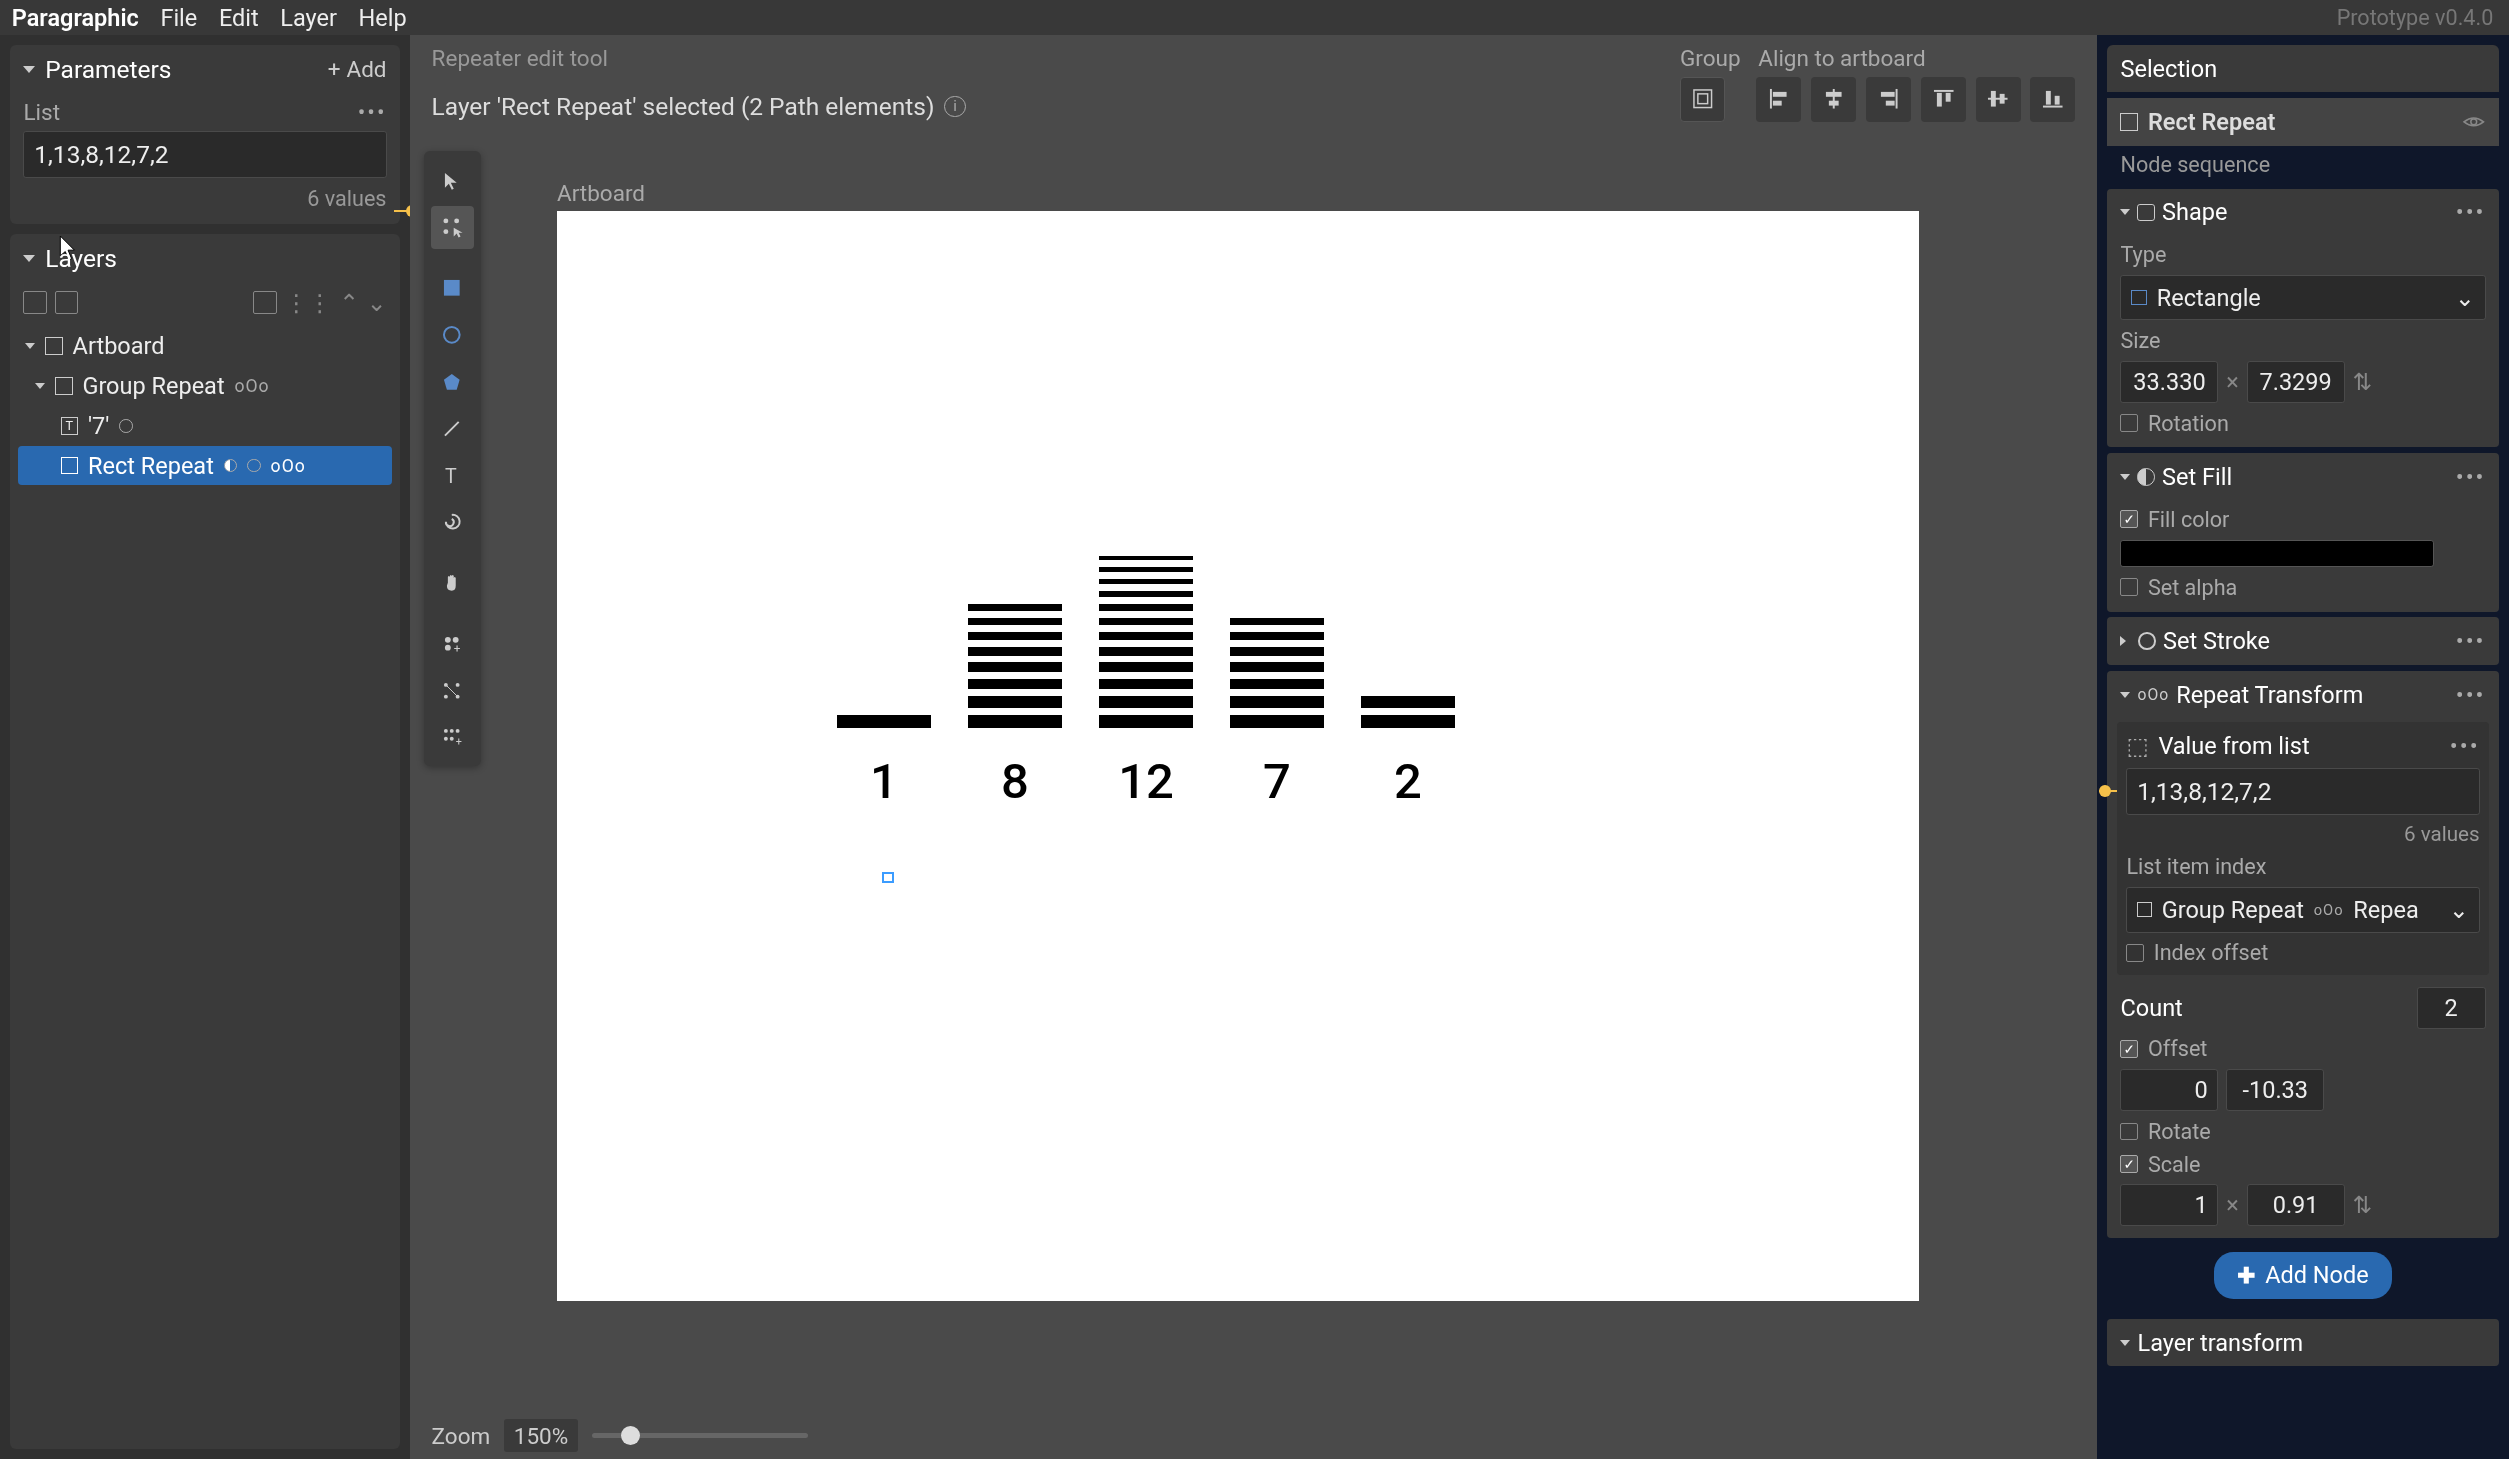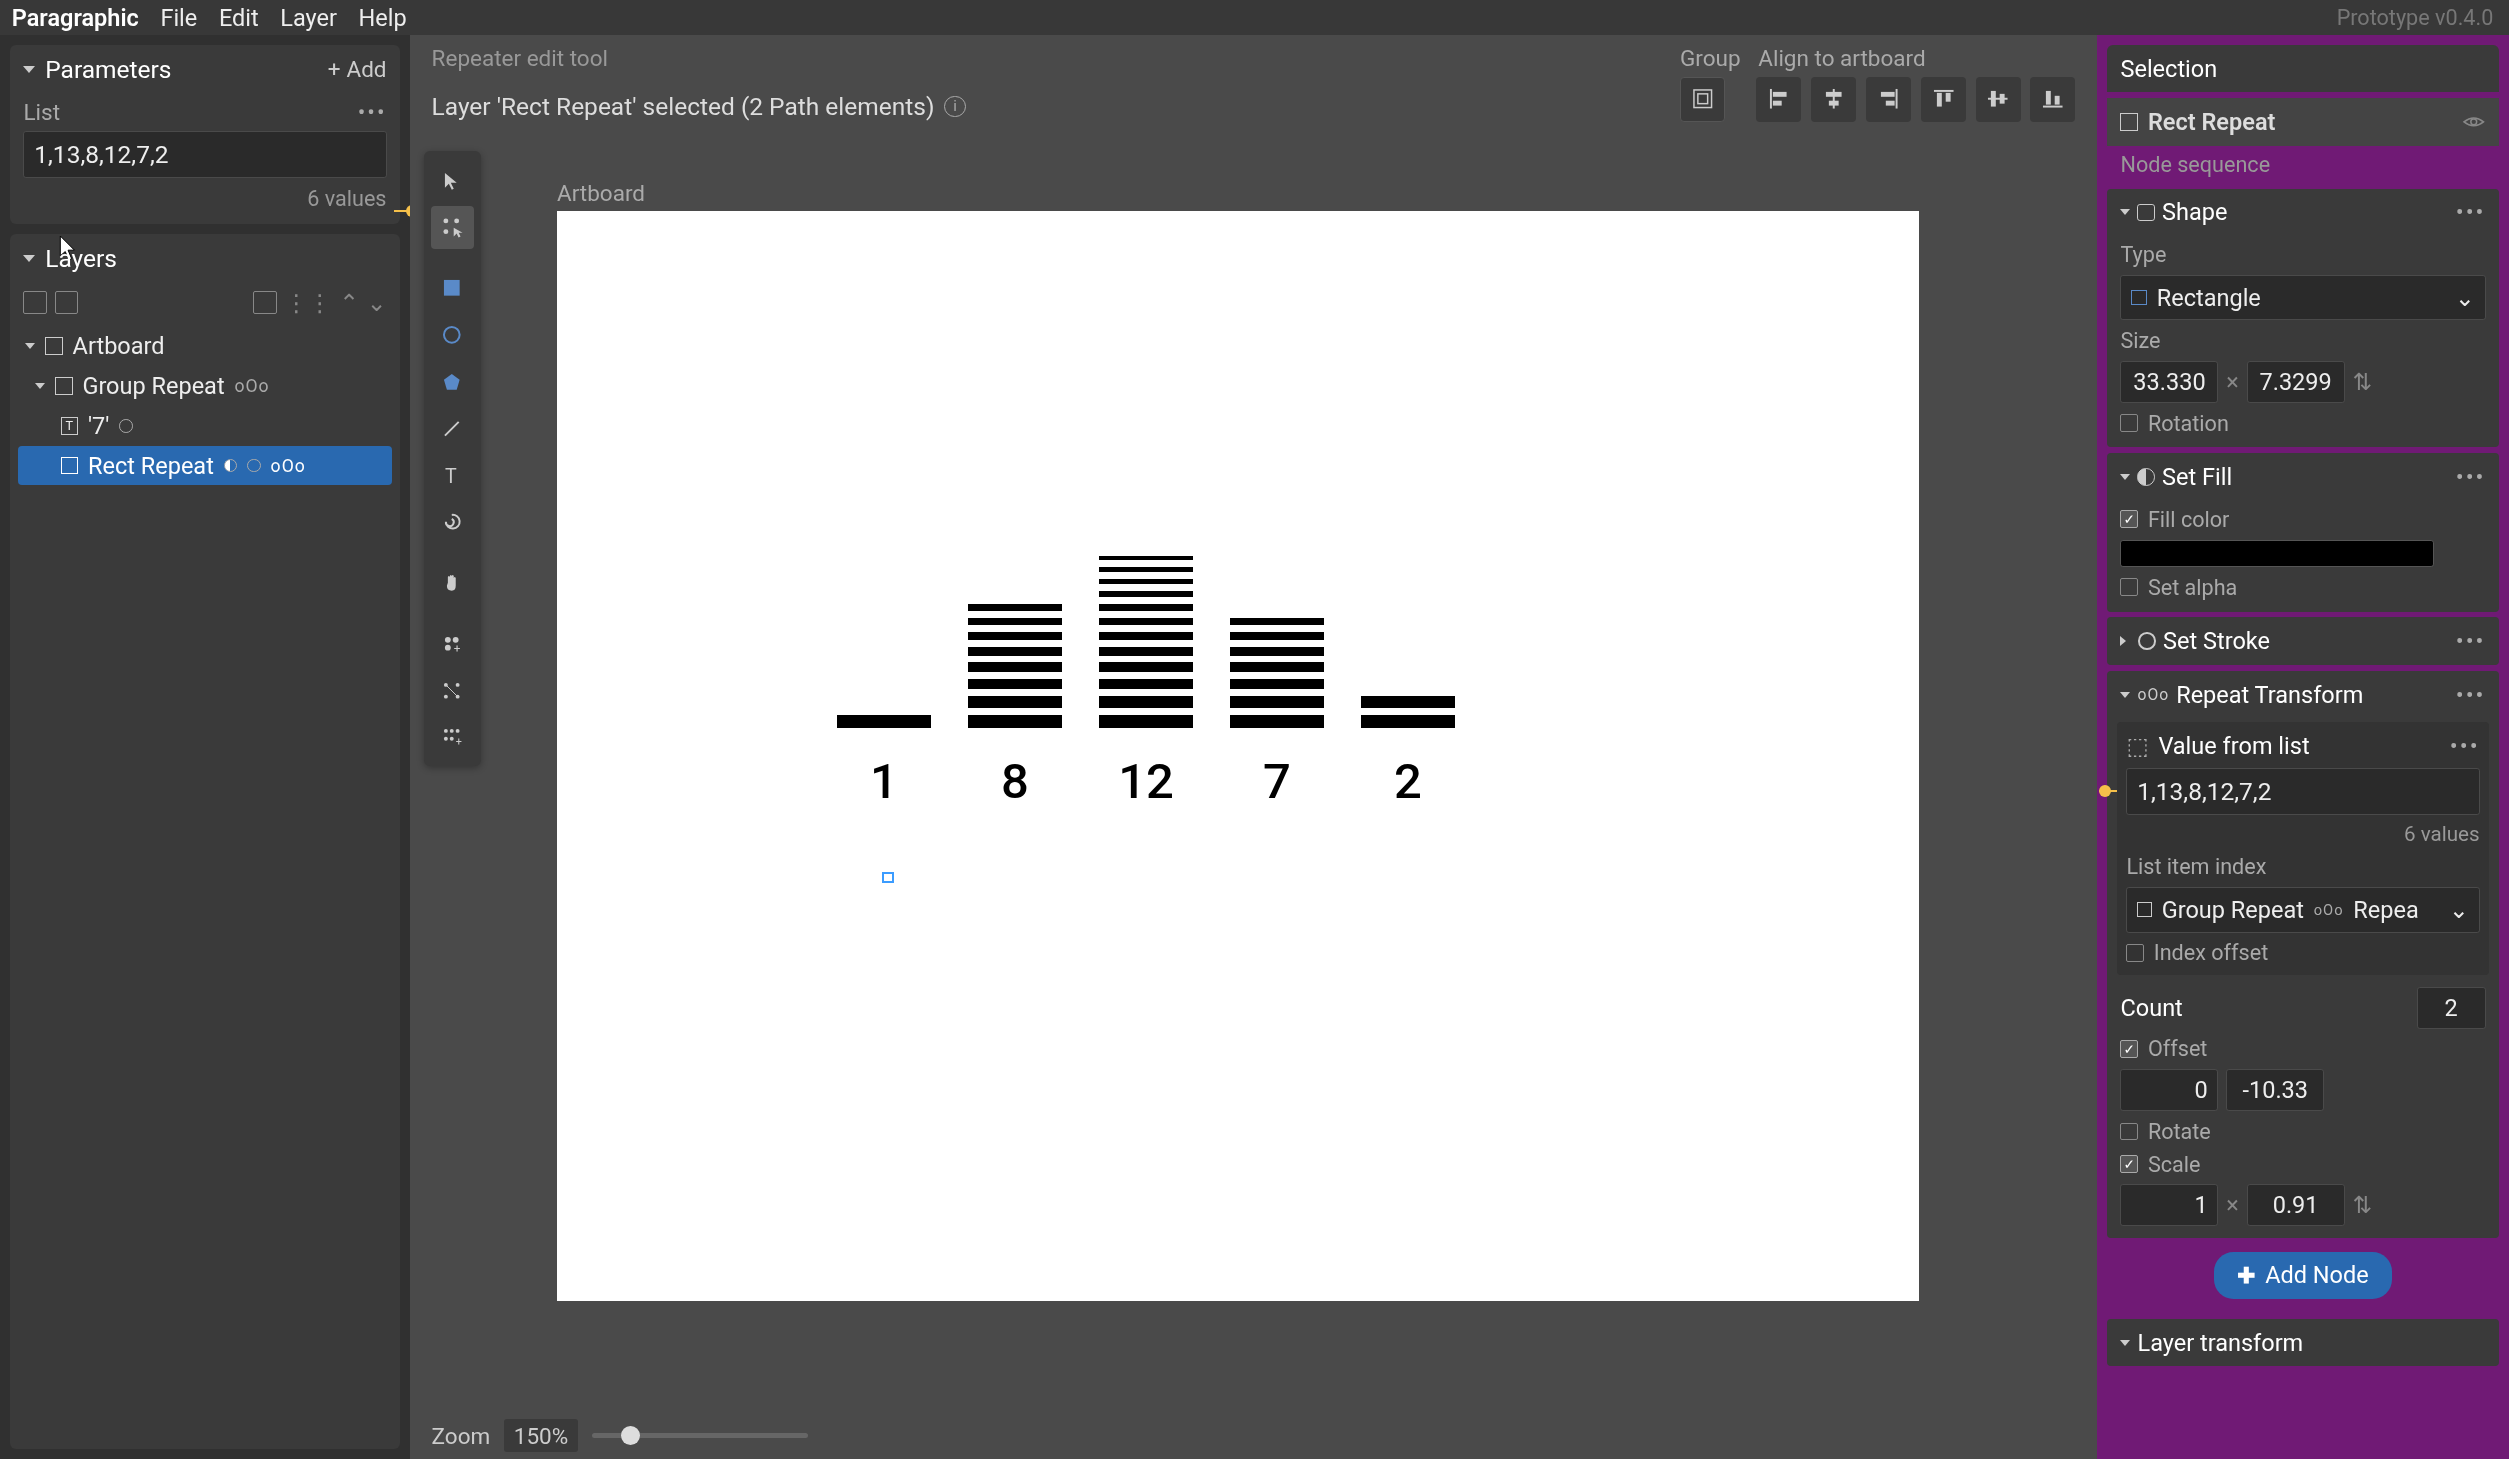--- a/index.html
+++ b/index.html
@@ -73,21 +73,21 @@
   .bar-seg { background: #000; }
   .bar-label { font-size: 49px; color: #000; font-weight: 500; margin-top: 15.7px; }
   .sel-handle { position: absolute; width: 11.8px; height: 11.8px; border: 2px solid #3b9cff; background: #fff; }
   
   
   .zoom-bar { height: 47px; display: flex; align-items: center; padding: 0 21.6px; gap: 13.7px; color: #ccc; font-size: 22.5px; }
   .zoom-slider { position: relative; width: 216px; height: 5.9px; background: #666; border-radius: 2.9px; }
   .zoom-thumb { position: absolute; top: -6.9px; width: 19.6px; height: 19.6px; background: #ddd; border-radius: 50%; }
   
   
-  .right-panel { width: 412px; background: #701a75; display: flex; flex-direction: column; padding: 9.8px; gap: 0; overflow-y: auto; }
+  .right-panel { width: 412px; background: #0f172a; display: flex; flex-direction: column; padding: 9.8px; gap: 0; overflow-y: auto; }
   .sel-header { background: #3a3a3a; border-radius: 5.9px 5.9px 0 0; padding: 9.8px 13.7px; color: #fff; }
   .layer-pill { background: #444; margin-top: 5.9px; padding: 9.8px 13.7px; display: flex; align-items: center; gap: 9.8px; position: relative; }
   .layer-pill .eye { position: absolute; right: 13.7px; color: #888; }
   .node-seq { color: #999; font-size: 21.6px; padding: 5.9px 13.7px; }
   .section { background: #3a3a3a; margin-top: 5.9px; border-radius: 3.9px; }
   .sec-head { display: flex; align-items: center; padding: 9.8px 13.7px; gap: 7px; position: relative; }
   .sec-head .tri { width: 0; height: 0; border-left: 5.9px solid transparent; border-right: 5.9px solid transparent; border-top: 6.9px solid #ccc; }
   .sec-head .tri.right { border-top: 5.9px solid transparent; border-bottom: 5.9px solid transparent; border-left: 6.9px solid #ccc; width: 0; height: 0; }
   .sec-head .title { color: #fff; }
   .sec-head .dots { position: absolute; right: 13.7px; color: #aaa; letter-spacing: 2px; }

